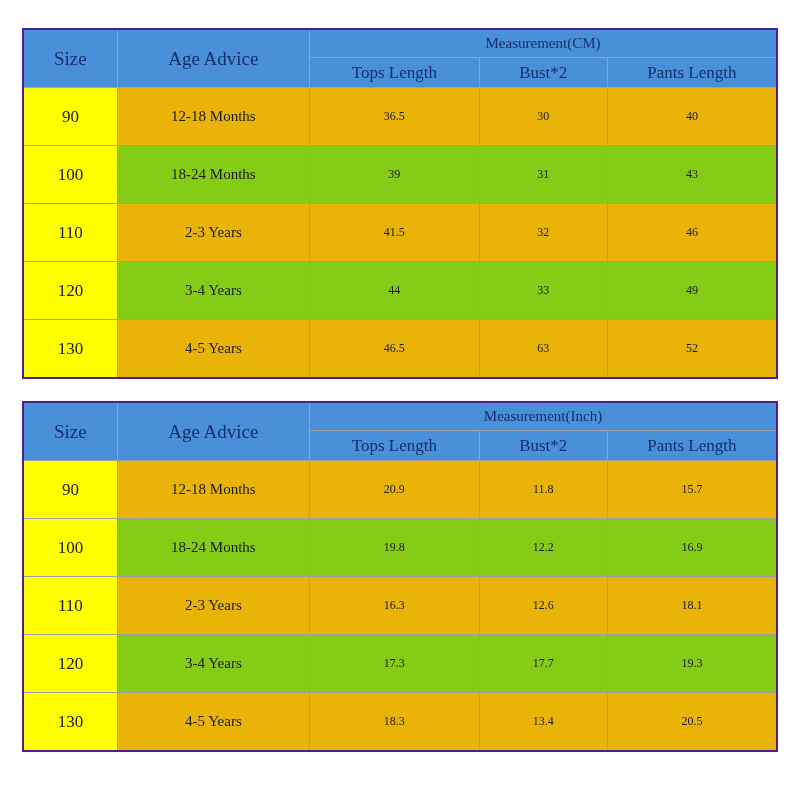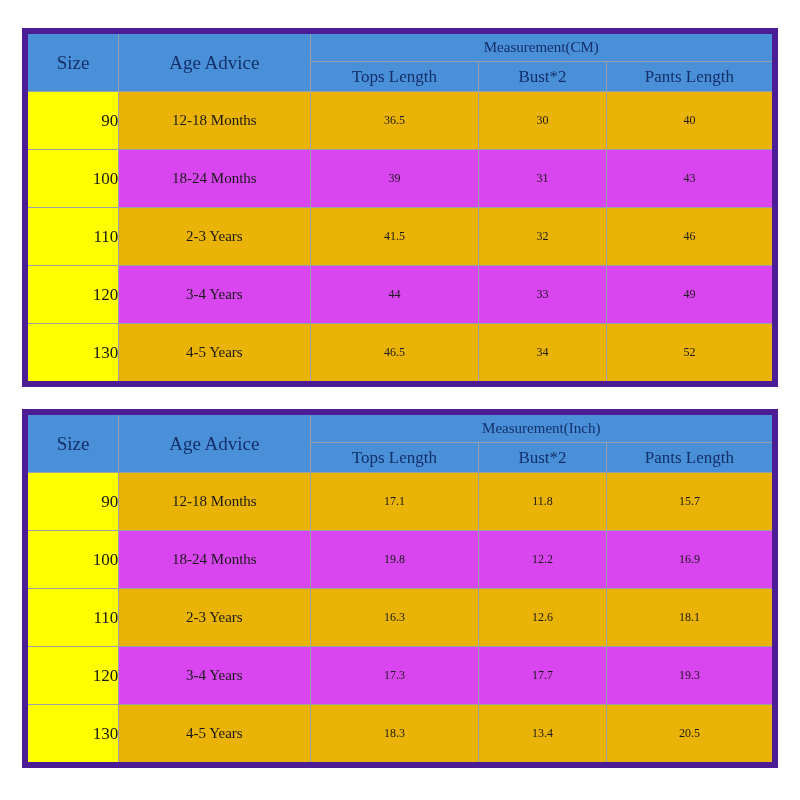--- a/index.html
+++ b/index.html
@@ -21,21 +21,21 @@
     box-sizing: border-box;
     padding: 28px 22px;
     display: flex;
     flex-direction: column;
     gap: 22px;
   }
   table.size-table {
     width: 100%;
     border-collapse: collapse;
     table-layout: fixed;
-    border: 6px solid #4c1d95;
+    border: 2px solid #4c1d95;
   }
   table.size-table td, table.size-table th {
     border: 1px solid #9aa0a6;
     text-align: center;
     vertical-align: middle;
     font-weight: normal;
     padding: 0;
   }
   
   .hdr {
@@ -60,26 +60,25 @@
     background: #ffff00;
     color: #1a1a1a;
     font-size: 17px;
     font-weight: bold;
     height: 57px;
   }
   .row-green td {
     background: #eab308;
   }
   .row-yellow td {
-    background: #d946ef;
+    background: #84cc16;
   }
   .row-green td.size-cell,
   .row-yellow td.size-cell {
     background: #ffff00;
-    text-align: right;
   }
   .cell {
     font-size: 12px;
     color: #1a1a1a;
   }
   .age-cell {
     font-size: 15px;
   }
   
   col.c-size { width: 12.5%; }
@@ -139,21 +138,21 @@
         <td class="size-cell">120</td>
         <td class="cell age-cell">3-4 Years</td>
         <td class="cell">44</td>
         <td class="cell">33</td>
         <td class="cell">49</td>
       </tr>
       <tr class="row-green">
         <td class="size-cell">130</td>
         <td class="cell age-cell">4-5 Years</td>
         <td class="cell">46.5</td>
-        <td class="cell">34</td>
+        <td class="cell">63</td>
         <td class="cell">52</td>
       </tr>
     </tbody>
   </table>
 
   <table class="size-table">
     <colgroup>
       <col class="c-size">
         <col class="c-age">
         <col class="c-tops">
@@ -169,21 +168,21 @@
       <tr>
         <th class="hdr hdr-sub">Tops Length</th>
         <th class="hdr hdr-sub">Bust*2</th>
         <th class="hdr hdr-sub">Pants Length</th>
       </tr>
     </thead>
     <tbody>
       <tr class="row-green">
         <td class="size-cell">90</td>
         <td class="cell age-cell">12-18 Months</td>
-        <td class="cell">17.1</td>
+        <td class="cell">20.9</td>
         <td class="cell">11.8</td>
         <td class="cell">15.7</td>
       </tr>
       <tr class="row-yellow">
         <td class="size-cell">100</td>
         <td class="cell age-cell">18-24 Months</td>
         <td class="cell">19.8</td>
         <td class="cell">12.2</td>
         <td class="cell">16.9</td>
       </tr>

